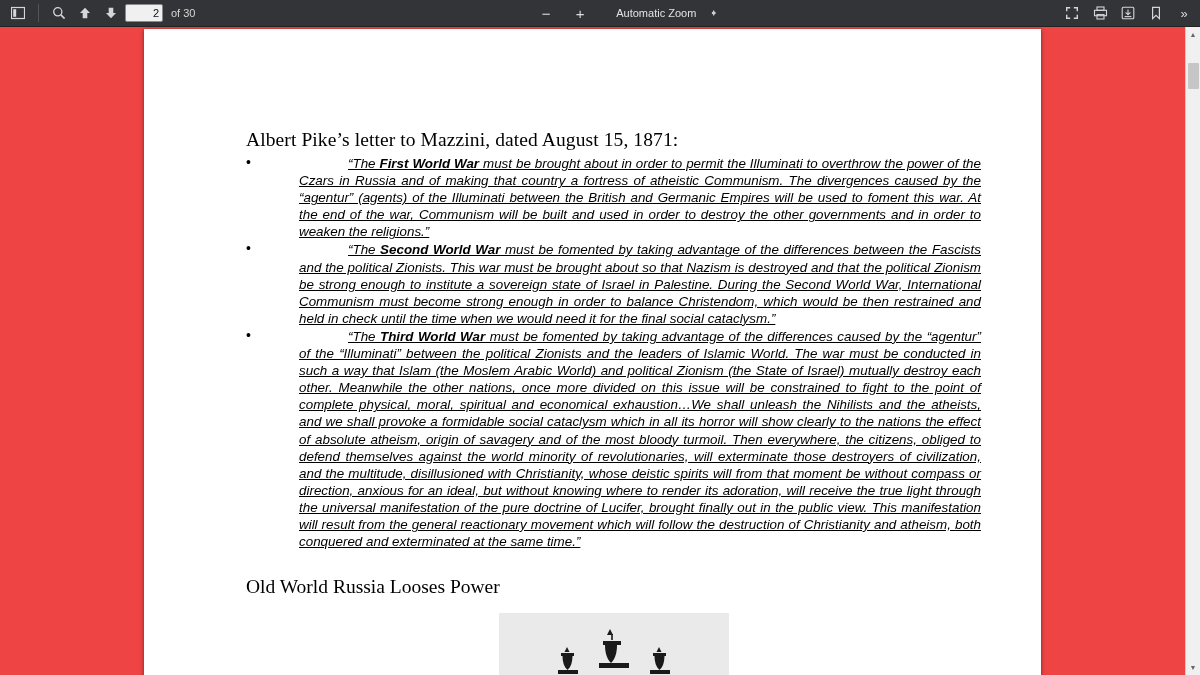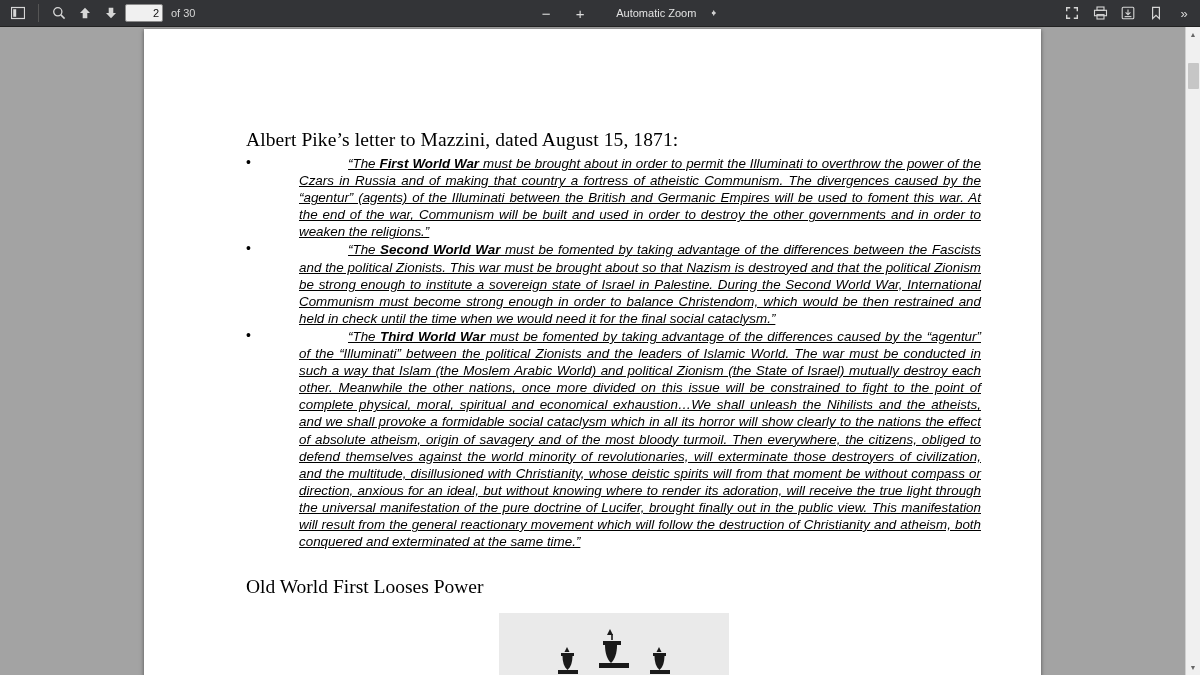--- a/index.html
+++ b/index.html
@@ -58,21 +58,21 @@
     border-radius: 2px;
   }
   .updown { display: flex; flex-direction: column; gap: 2px; line-height: 0; }
   .updown span { font-size: 7px; color: #cfcfcf; }
 
   .plusminus { font-size: 15px; color: #dcdcdc; line-height: 1; }
 
   
   .viewer {
     position: absolute; top: 27px; left: 0; right: 0; bottom: 0;
-    background: #a3a3a3;
+    background: #ef4444;
     overflow: hidden;
   }
   .page {
     position: absolute;
     top: 2px; left: 144px;
     width: 897px; height: 1160px;
     background: #ffffff;
     box-shadow: 0 1px 4px rgba(0,0,0,0.5);
   }
   .page-inner {
@@ -249,21 +249,21 @@
               <span class="u">“The </span><span class="u b">Second World War</span><span class="u"> must be fomented by</span><span> taking advantage of the differences between the Fascists and the political Zionists. This war must be brought about so that Nazism is destroyed and that the political Zionism be strong enough to institute a sovereign state of Israel in Palestine. During the Second World War, International Communism must become strong enough in order to balance Christendom, which would be then restrained and held in check until the time when we would need it for the final social cataclysm.”</span>
             </p>
           </li>
           <li>
             <p class="para">
               <span class="u">“The </span><span class="u b">Third World War</span><span class="u"> must be fomented by</span><span> taking advantage of the differences caused by the “agentur” of the “Illuminati” between the political Zionists and the leaders of Islamic World. The war must be conducted in such a way that Islam (the Moslem Arabic World) and political Zionism (the State of Israel) mutually destroy each other. Meanwhile the other nations, once more divided on this issue will be constrained to fight to the point of complete physical, moral, spiritual and economical exhaustion…We shall unleash the Nihilists and the atheists, and we shall provoke a formidable social cataclysm which in all its horror will show clearly to the nations the effect of absolute atheism, origin of savagery and of the most bloody turmoil. Then everywhere, the citizens, obliged to defend themselves against the world minority of revolutionaries, will exterminate those destroyers of civilization, and the multitude, disillusioned with Christianity, whose deistic spirits will from that moment be without compass or direction, anxious for an ideal, but without knowing where to render its adoration, will receive the true light through the universal manifestation of the pure doctrine of Lucifer, brought finally out in the public view. This manifestation will result from the general reactionary movement which will follow the destruction of Christianity and atheism, both conquered and exterminated at the same time.”</span>
             </p>
           </li>
         </ul>
 
-        <h2 class="doc-h2">Old World First Looses Power</h2>
+        <h2 class="doc-h2">Old World Russia Looses Power</h2>
 
         <div class="figure">
           <svg class="fig-art" viewBox="0 0 230 110">
             <rect x="0" y="0" width="230" height="110" fill="#eaeaea"></rect>
             <g fill="#1a1a1a">
               <path d="M111 16 l3 6 h-6 z"></path>
               <rect x="112.2" y="21" width="1.6" height="6"></rect>
               <path d="M104 28 h18 v4 h-18 z"></path>
               <path d="M106 32 c0 8 2 14 6 18 c4 -4 6 -10 6 -18 z"></path>
               <rect x="100" y="50" width="30" height="5"></rect>

